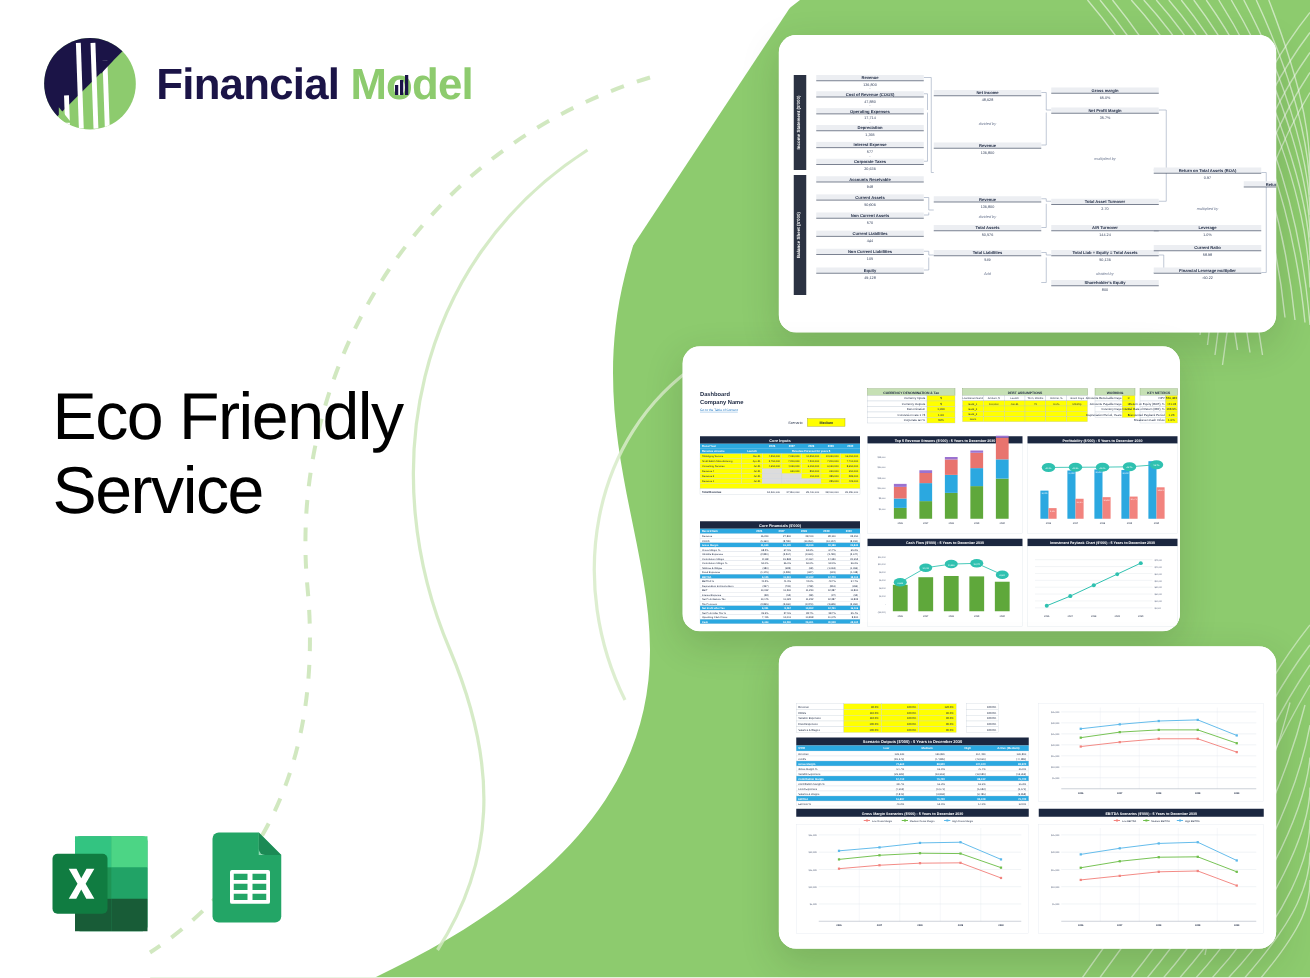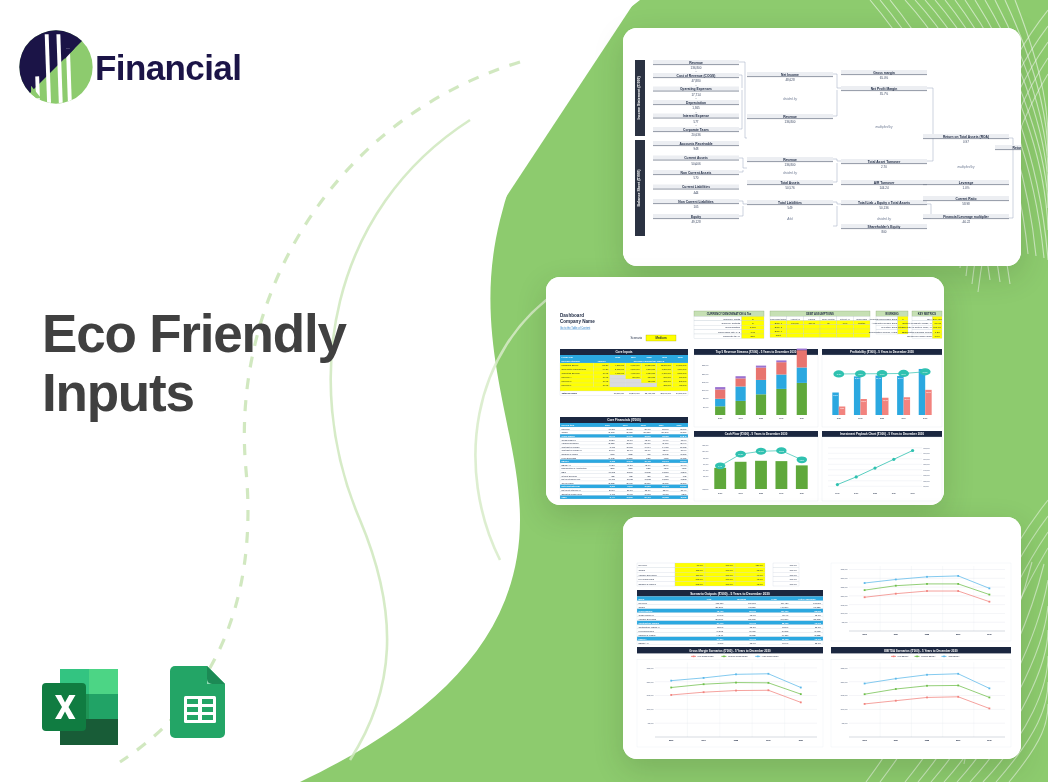--- a/index.html
+++ b/index.html
@@ -10,30 +10,30 @@
   }
   #stage{position:absolute;inset:0;width:1048px;height:782px;overflow:hidden;}
 
   
   .bg-layer{position:absolute;inset:0;pointer-events:none;}
   .bg-svg{position:absolute;top:0;left:0;}
 
   
   .left-col{position:absolute;left:0;top:0;width:450px;height:782px;}
 
-  .brand{position:absolute;left:17px;top:28px;display:flex;align-items:center;gap:0;}
+  .brand{position:absolute;left:33px;top:28px;display:flex;align-items:center;gap:14px;}
   .brand-mark{width:78px;height:78px;flex:0 0 78px;}
   .brand-text{font-size:35px;font-weight:700;letter-spacing:-0.6px;line-height:1;white-space:nowrap;
                display:flex;align-items:center;}
   .brand-fin{color:#1b1447;}
   .brand-mod{color:#8DCB6E;position:relative;margin-left:9px;}
   .mod-o-icon{position:absolute;left:35px;top:9px;width:14px;height:18px;}
 
   .headline{position:absolute;left:42px;top:268px;width:400px;
-            font-size:53px;font-weight:700;line-height:1.12;color:#404040;letter-spacing:-1.2px;}
+            font-size:53px;font-weight:400;line-height:1.12;color:#000000;letter-spacing:-1.2px;}
   .headline .ln{display:block;}
 
   .app-icons{position:absolute;left:36px;top:663px;display:flex;gap:30px;align-items:flex-start;}
   .app-icon{width:88px;height:88px;}
 
   
   .card{position:absolute;background:#fff;border-radius:14px;
         box-shadow:0 10px 30px rgba(30,50,20,0.17);overflow:hidden;}
 
   #card-top{left:623px;top:28px;width:398px;height:238px;}
@@ -145,26 +145,34 @@
           <rect x="64" y="26" width="5" height="70" fill="#ffffff" transform="rotate(-2 66 60)"></rect>
           <rect x="24" y="62" width="5" height="40" fill="#ffffff" transform="rotate(-2 26 80)"></rect>
 
           <path d="M 61 26 L 74 26 L 61 40 Z" fill="#1b1447"></path>
 
           <path d="M 18 74 L 31 90 L 18 90 Z" fill="#8DCB6E"></path>
         </g>
       </svg>
       <div class="brand-text">
         <span class="brand-fin">Financial</span>
+        <span class="brand-mod">
+          <span>Model</span>
+          <svg class="mod-o-icon" viewBox="0 0 14 18">
+            <path d="M1 17 L1 9 L3.6 9 L3.6 17 Z" fill="#1b1447"></path>
+            <path d="M5 17 L5 5 L7.6 5 L7.6 17 Z" fill="#1b1447"></path>
+            <path d="M9 17 L9 1 L11.6 1 L11.6 17 Z" fill="#1b1447"></path>
+          </svg>
+        </span>
       </div>
     </div>
 
     <h1 class="headline">
       <span class="ln">Eco Friendly</span>
-      <span class="ln">Inputs</span>
+      <span class="ln">Service</span>
     </h1>
 
     <div class="app-icons">
       <svg class="app-icon" viewBox="0 0 88 88">
         <rect x="24" y="6" width="58" height="76" rx="4" fill="#21A366"></rect>
         <rect x="24" y="6" width="29" height="25" fill="#33C481"></rect>
         <rect x="53" y="6" width="29" height="25" fill="#4CD585"></rect>
         <rect x="53" y="31" width="29" height="25" fill="#21A366"></rect>
         <rect x="24" y="31" width="29" height="25" fill="#1E9455"></rect>
         <rect x="24" y="56" width="29" height="26" fill="#185C37"></rect>

